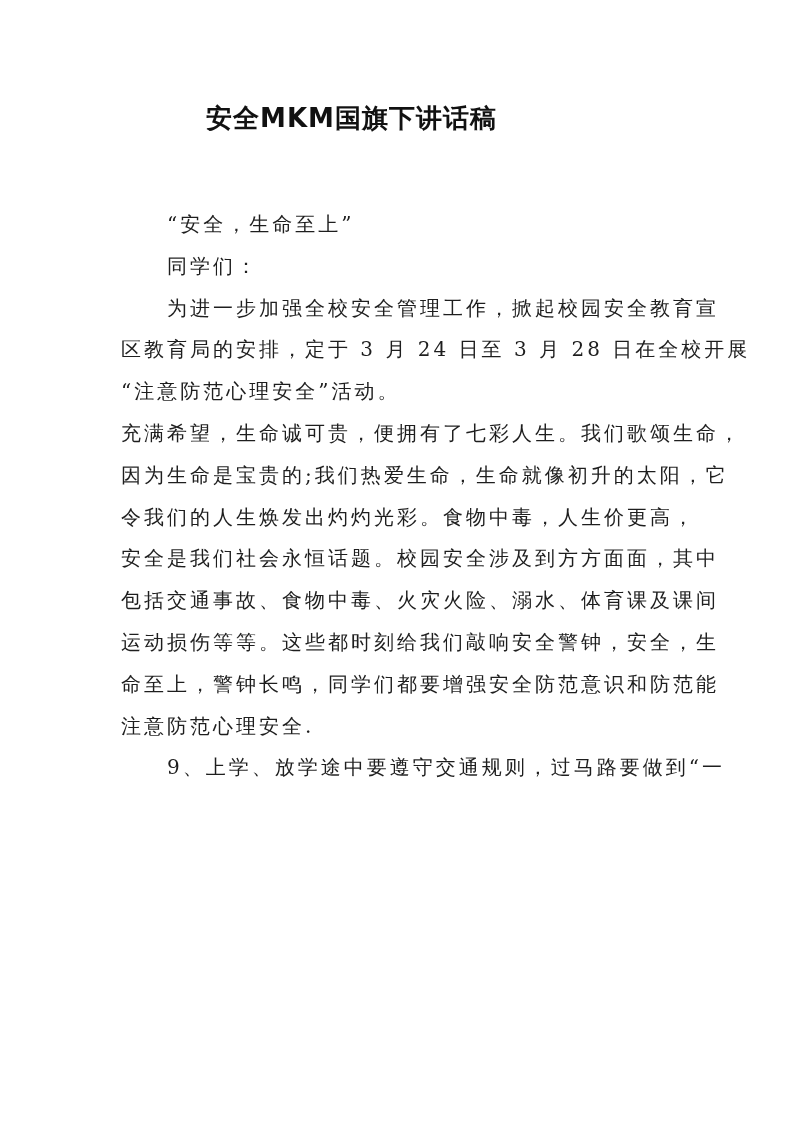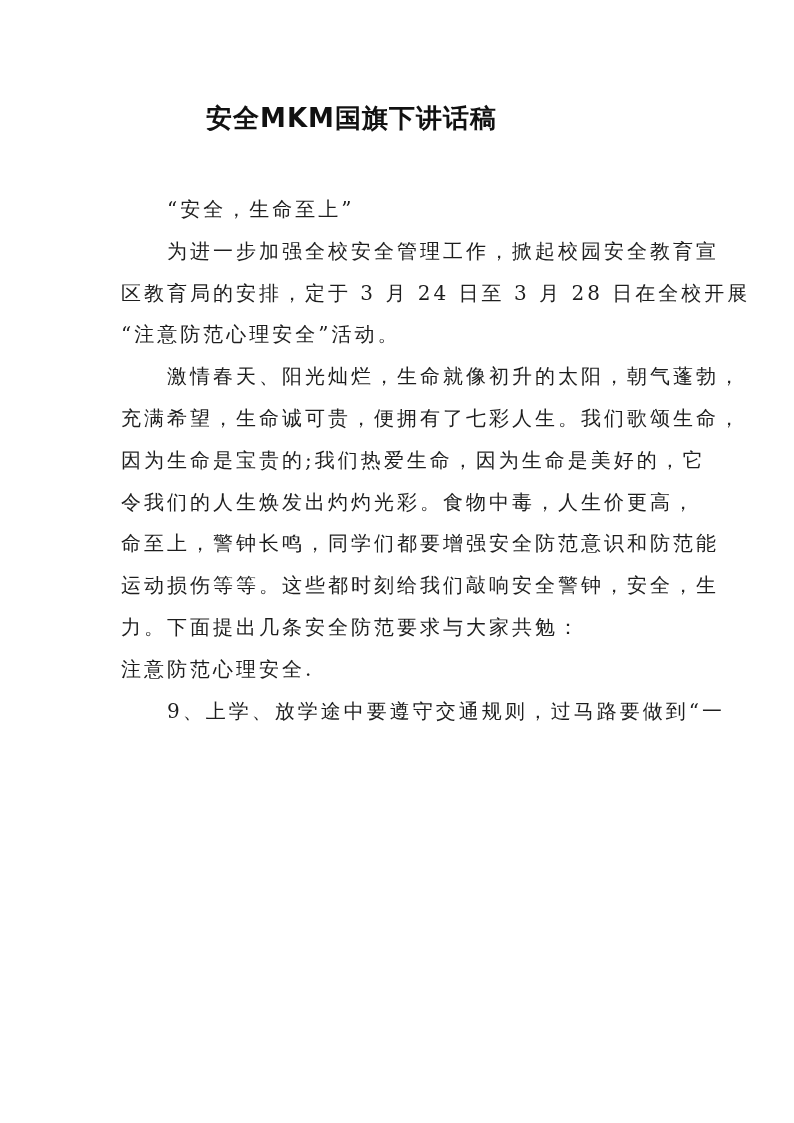--- a/index.html
+++ b/index.html
@@ -30,21 +30,21 @@
       text-align: center;
       font-family: "DejaVu Sans", "Liberation Sans", sans-serif;
       font-weight: bold;
       font-size: 26px;
       line-height: 40px;
       color: #111111;
       letter-spacing: 1px;
     }
     .body-text {
       position: absolute;
-      top: 189px;
+      top: 204px;
       left: 121px;
       width: 556px;
       font-size: 20px;
       line-height: 41.8px;
       letter-spacing: 3px;
       color: #1e1e1e;
     }
     .line {
       display: block;
       white-space: nowrap;
@@ -55,26 +55,27 @@
     }
   </style>
 </head>
 <body>
 
 <div class="page">
   <div class="title">安全MKM国旗下讲话稿</div>
 
   <div class="body-text">
     <span class="line indent">“安全，生命至上”</span>
+    <span class="line indent">同学们：</span>
     <span class="line indent">为进一步加强全校安全管理工作，掀起校园安全教育宣</span>
     <span class="line">区教育局的安排，定于 3 月 24 日至 3 月 28 日在全校开展</span>
     <span class="line">“注意防范心理安全”活动。</span>
-    <span class="line indent">激情春天、阳光灿烂，生命就像初升的太阳，朝气蓬勃，</span>
     <span class="line">充满希望，生命诚可贵，便拥有了七彩人生。我们歌颂生命，</span>
-    <span class="line">因为生命是宝贵的;我们热爱生命，因为生命是美好的，它</span>
+    <span class="line">因为生命是宝贵的;我们热爱生命，生命就像初升的太阳，它</span>
     <span class="line">令我们的人生焕发出灼灼光彩。食物中毒，人生价更高，</span>
+    <span class="line">安全是我们社会永恒话题。校园安全涉及到方方面面，其中</span>
+    <span class="line">包括交通事故、食物中毒、火灾火险、溺水、体育课及课间</span>
+    <span class="line">运动损伤等等。这些都时刻给我们敲响安全警钟，安全，生</span>
     <span class="line">命至上，警钟长鸣，同学们都要增强安全防范意识和防范能</span>
-    <span class="line">运动损伤等等。这些都时刻给我们敲响安全警钟，安全，生</span>
-    <span class="line">力。下面提出几条安全防范要求与大家共勉：</span>
     <span class="line">注意防范心理安全.</span>
     <span class="line indent">9、上学、放学途中要遵守交通规则，过马路要做到“一</span>
   </div>
 </div>
 
 </body></html>

